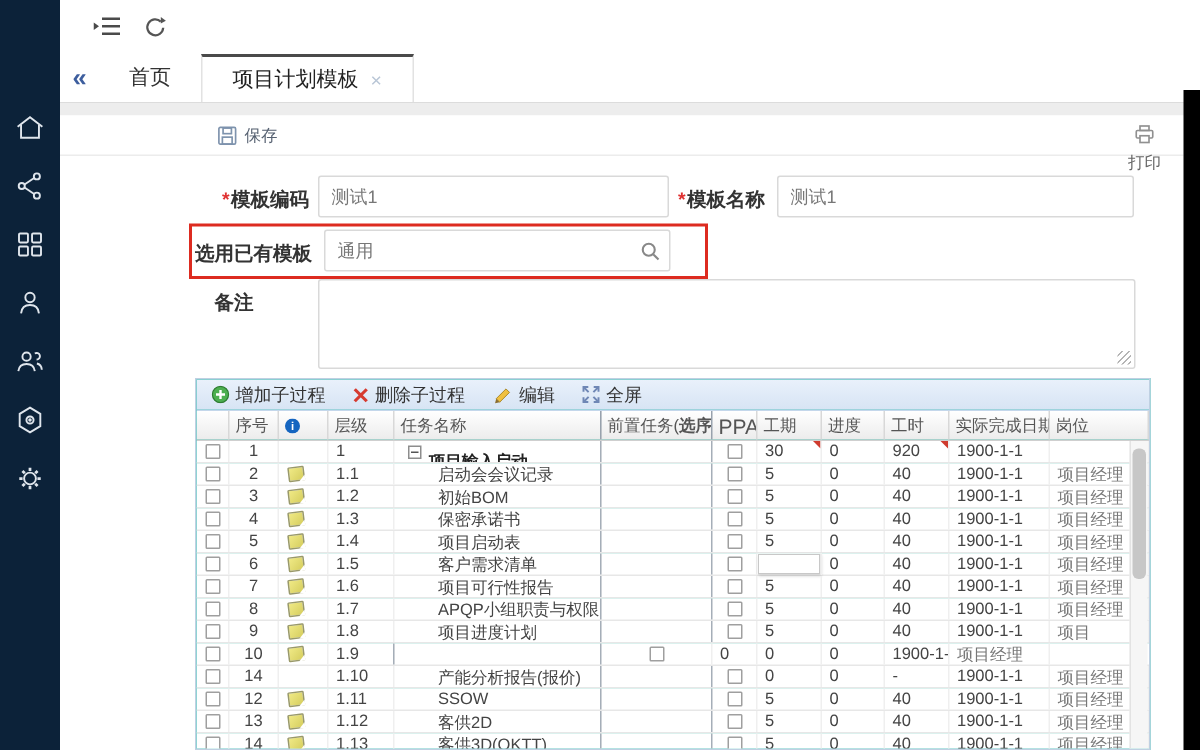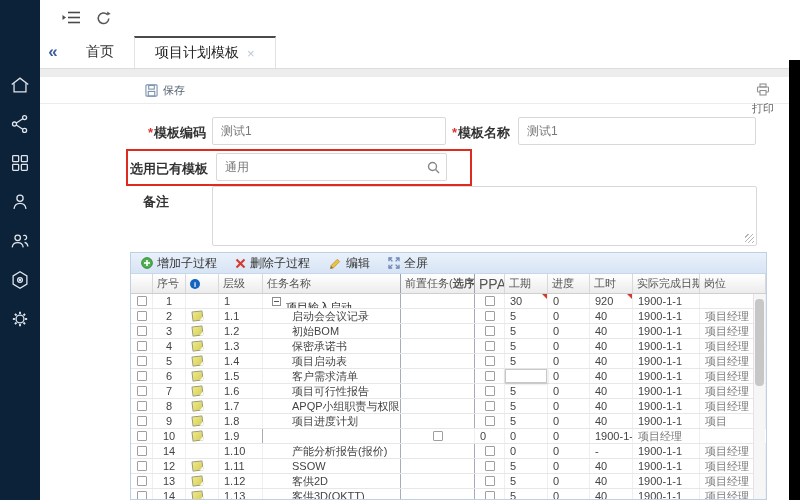--- a/index.html
+++ b/index.html
@@ -83,21 +83,21 @@
   .cbox { width:10px; height:10px; border:1px solid #9f9f9f; border-radius:1px; background:#fff; cursor:pointer; }
   .note-ic { width:11px; height:10px; margin-left:6px;
     background:linear-gradient(135deg,#f0ea86,#d5cd5e); border:1px solid #99996a;
     border-radius:1px; transform:rotate(-7deg); position:relative; }
   .note-ic::after { content:''; position:absolute; right:-1px; bottom:-1px; width:0; height:0;
     border-left:4px solid transparent; border-bottom:4px solid #fff; }
   .collapse-box { width:9px; height:9px; border:1px solid #8d8d8d; background:#fff;
     display:inline-flex; align-items:center; justify-content:center; margin:0 5px 0 4px;
     flex:none; cursor:pointer; }
   .collapse-box i { display:block; width:5px; height:1px; background:#555; }
-  .gname { font-weight:normal; color:#222;margin-top:12px; }
+  .gname { font-weight:bold; color:#222;margin-top:12px; }
   .child-name { padding-left:24px; color:#444; }
   .flag::after { content:''; position:absolute; top:0; right:0;
     border-top:5px solid #cf3b2e; border-left:5px solid transparent; }
   .editing { background:#fff; box-shadow:inset 0 0 0 1px #c8c8c8, 0 1px 2px rgba(0,0,0,.18); }
   .pos-cell { color:#777; }
   .vtrack { position:absolute; right:1px; top:41px; width:12px; height:206px;
     background:#f6f6f6; border-left:1px solid #e3e3e3; }
   .vthumb { position:absolute; left:1px; top:5px; width:9px; height:87px;
     background:#c7c7c7; border-radius:4px; cursor:grab; }
 </style>

